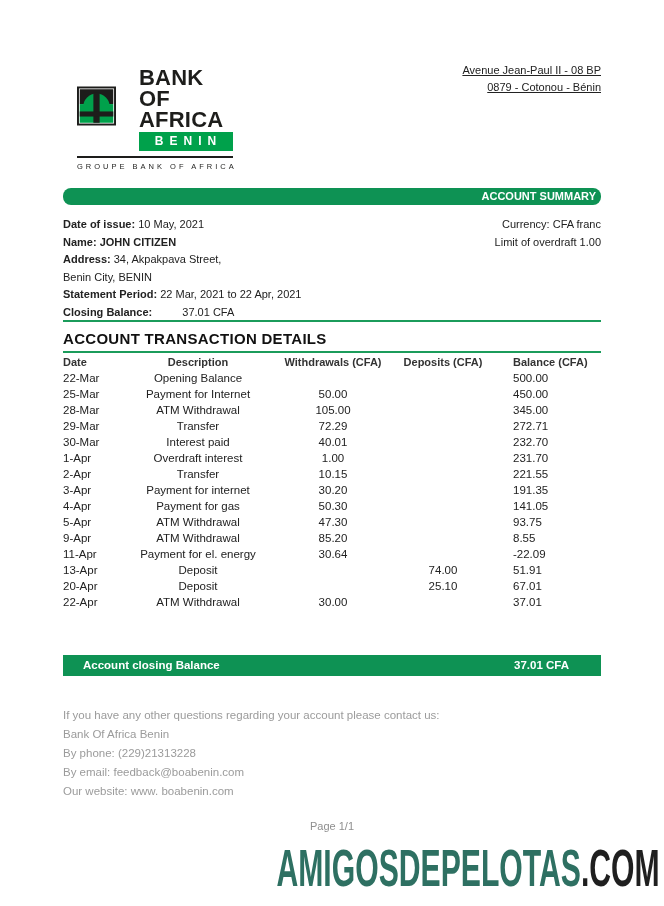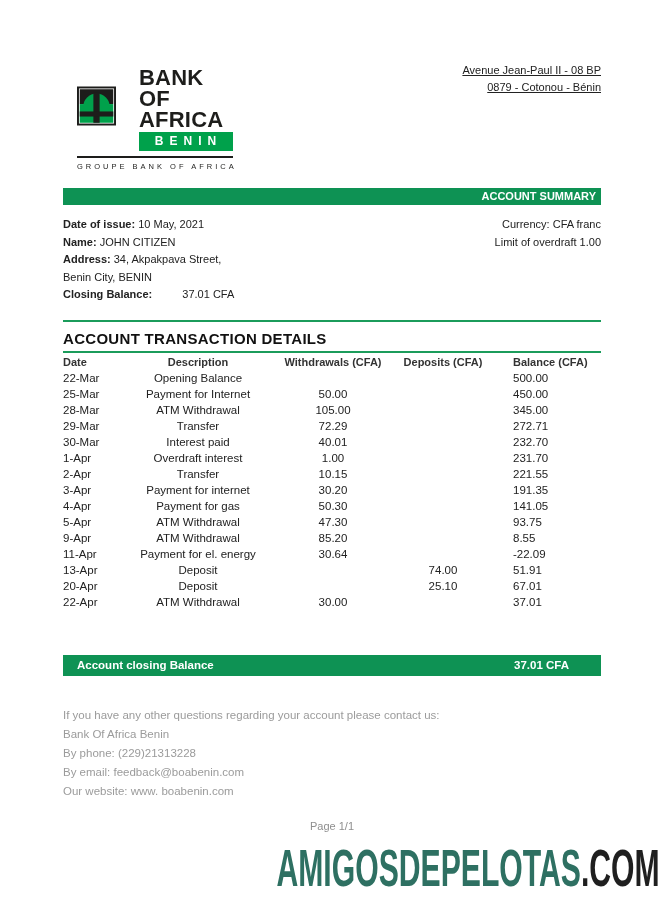--- a/index.html
+++ b/index.html
@@ -36,38 +36,38 @@
     font-size:11px; line-height:17px; color:#222222;text-decoration:underline;
   }
 
   
   .green-bar {
     position:absolute; left:63px; width:538px; background:#0E9254;
     color:#ffffff; font-weight:bold;
   }
   .summary-bar {
     top:188px; height:17px; line-height:17px; font-size:11px;
-    text-align:right; padding-right:5px;
+    text-align:right; padding-right:5px;border-radius:8px;
   }
   .closing-bar {
     top:655px; height:21px; line-height:21px; font-size:11.5px;
     display:flex; justify-content:space-between;
-    padding-left:14px; padding-right:32px;
+    padding-left:20px; padding-right:32px;
   }
   .green-line { position:absolute; left:63px; width:538px; height:2px; background:#1B9C5B; }
   .line-summary { top:320px; }
   .line-heading { top:351px; }
 
   
   .summary-left {
     position:absolute; left:63px; top:216px; font-size:11px; line-height:17.5px;
     color:#222222;
   }
   .summary-left .lbl { font-weight:bold; }
-  .summary-left .val.bold { font-weight:normal;margin-top:12px; }
+  .summary-left .val.bold { font-weight:bold;margin-top:12px; }
   .summary-left .val.gap { margin-left:27px; }
   .summary-right {
     position:absolute; right:63px; top:216px; text-align:right;
     font-size:11px; line-height:17.5px; color:#222222;
   }
 
   
   .tx-title {
     position:absolute; left:63px; top:330px; font-size:15px; font-weight:bold;
     letter-spacing:0.3px; color:#111111;
@@ -154,20 +154,24 @@
       <span class="val bold">JOHN CITIZEN</span>
     </div>
     <div>
       <span class="lbl">Address:</span>
       <span class="val">34, Akpakpava Street,</span>
     </div>
     <div>
       <span class="val">Benin City, BENIN</span>
     </div>
     <div>
+      <span class="lbl">Statement Period:</span>
+      <span class="val">22 Mar, 2021 to 22 Apr, 2021</span>
+    </div>
+    <div>
       <span class="lbl">Closing Balance:</span>
       <span class="val gap">37.01 CFA</span>
     </div>
   </div>
 
   <div class="summary-right">
     <div>Currency: CFA franc</div>
     <div>Limit of overdraft 1.00</div>
   </div>
 

